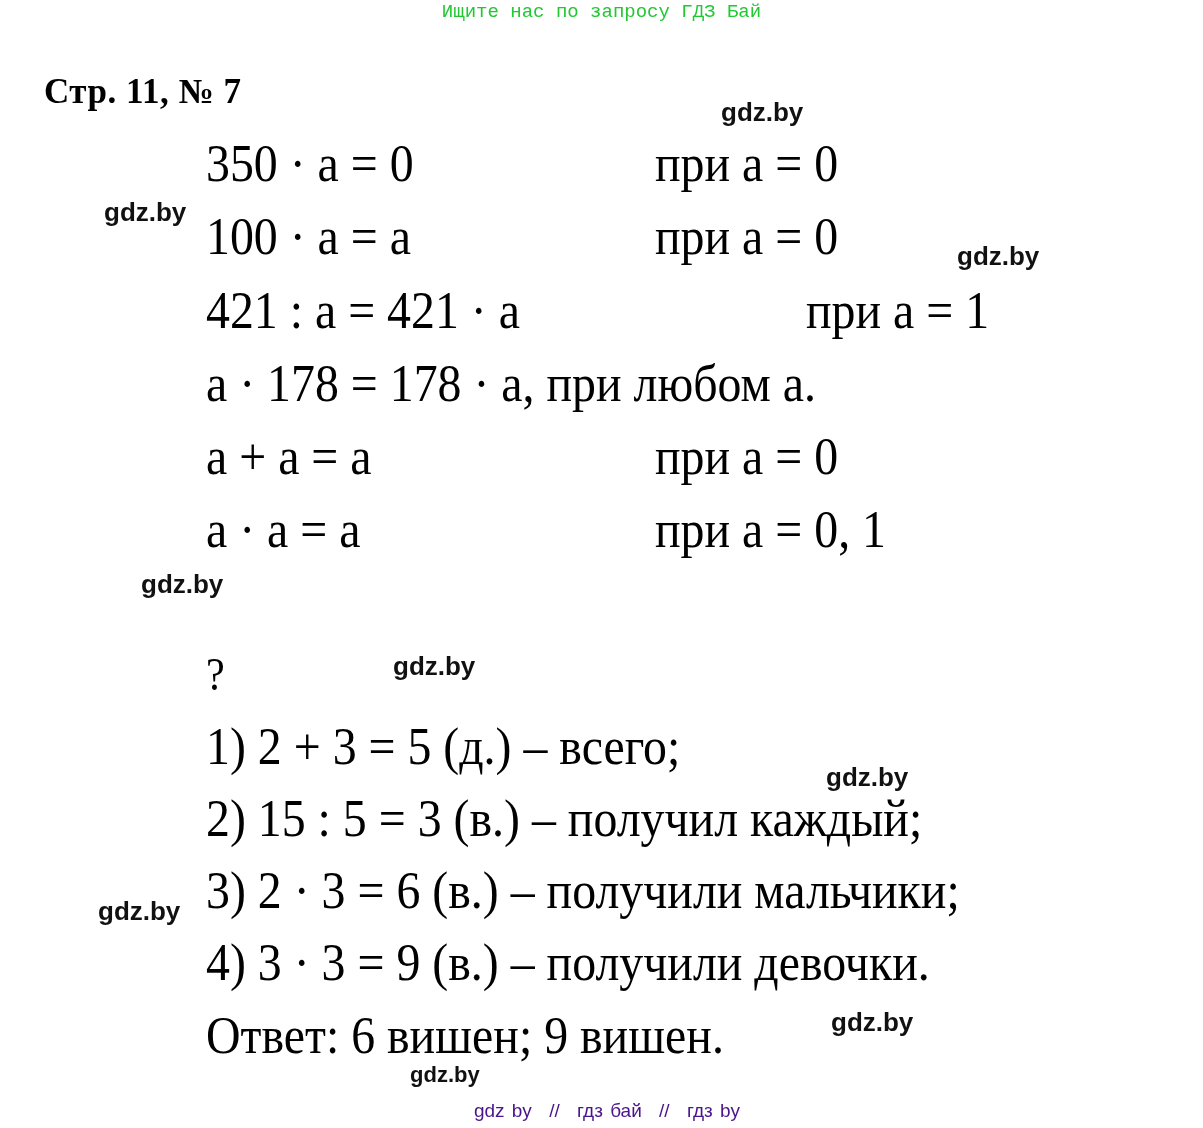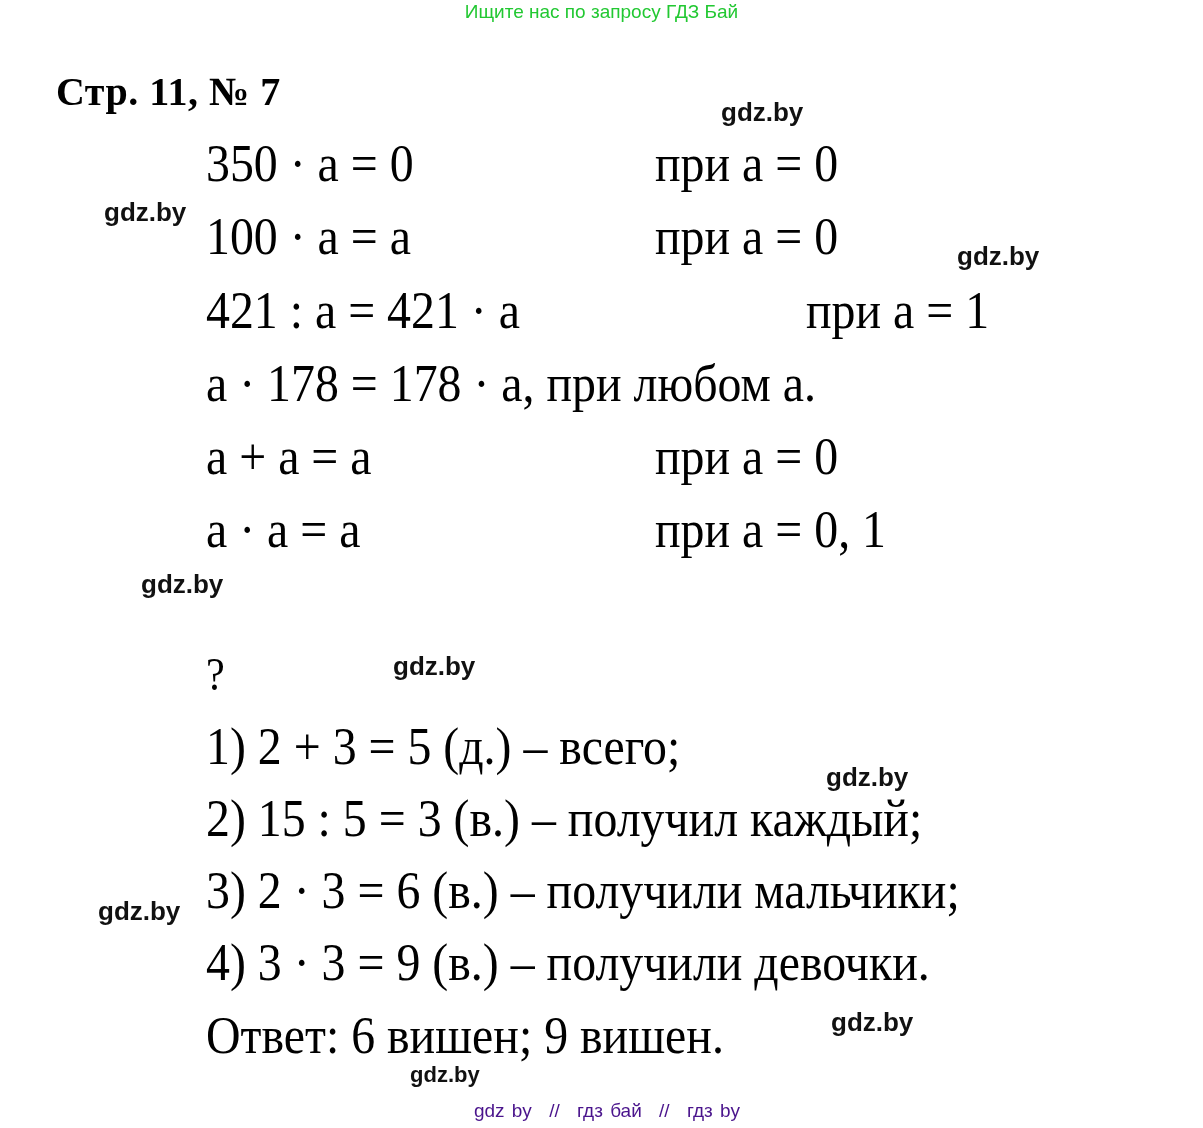--- a/index.html
+++ b/index.html
@@ -13,31 +13,31 @@
       position: relative;
       overflow: hidden;
       font-family: "Liberation Serif", serif;
       color: #000;
     }
     .top-banner {
       position: absolute;
       left: 0; right: 0;
       top: 1px;
       text-align: center;
-      font-family: Liberation Sans, sans-serif;
+      font-family: Liberation Mono, monospace;
       font-size: 19px;
       color: #22c832;
     }
     .page-title {
       position: absolute;
-      left: 56px;
+      left: 44px;
       top: 62px;
       font-family: "Liberation Serif", serif;
       font-weight: bold;
-      font-size: 40px;
+      font-size: 35px;
       line-height: 60px;
       letter-spacing: 0.5px;
     }
     .line {
       position: absolute;
       font-family: "Liberation Serif", serif;
       font-size: 52px;
       line-height: 60px;
       white-space: nowrap;
       transform: scaleX(0.92);

